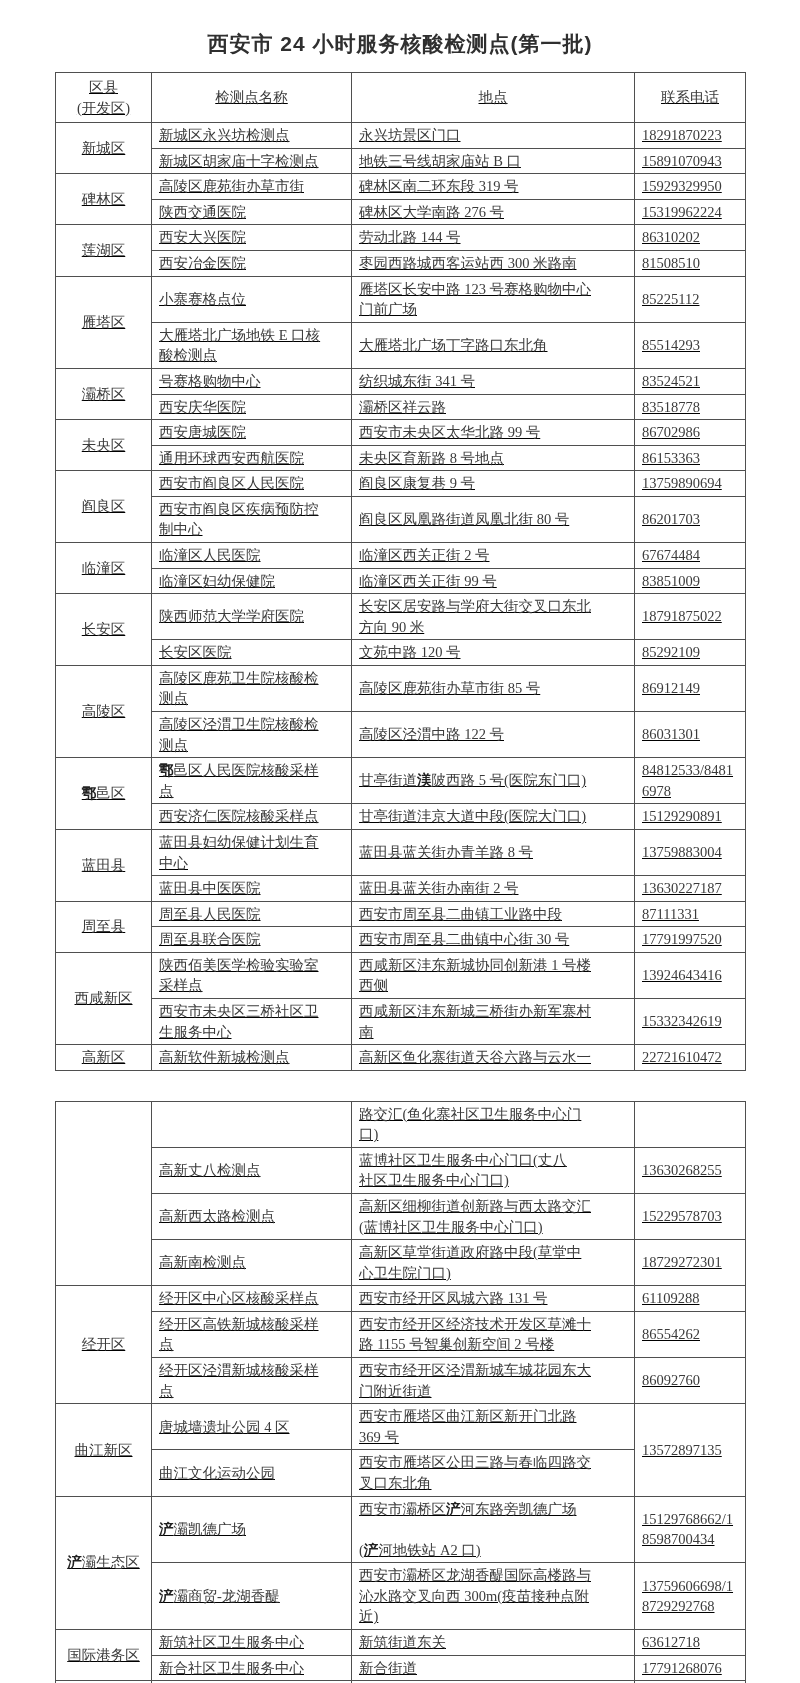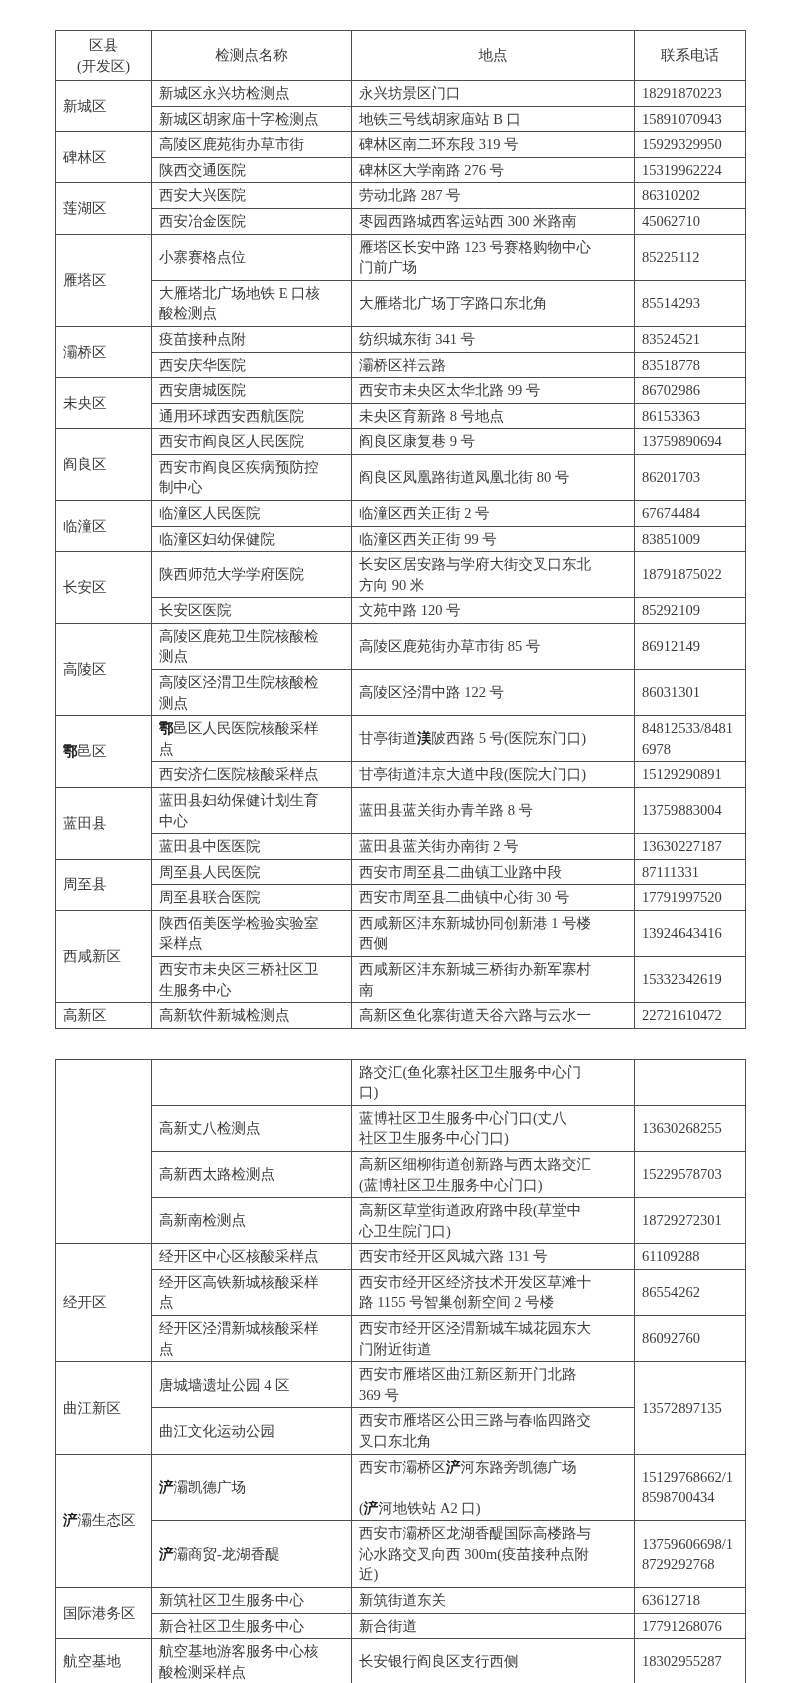--- a/index.html
+++ b/index.html
@@ -7,21 +7,21 @@
   .page{padding-top:30px;}
   .doc-title{
     margin:0 0 14px 0;
     text-align:center;
     font-family:"Liberation Sans","DejaVu Sans",sans-serif;
     font-weight:bold;
     font-size:21px;
     letter-spacing:1px;
     color:#2f2f2f;
   }
-  .tbl-wrap{width:690px;margin:0 auto;}
+  .tbl-wrap{width:690px;margin:0 auto;text-decoration:underline;}
   .tbl-wrap.second{margin-top:30px;}
   table.sites{
     border-collapse:collapse;
     table-layout:fixed;
     width:690px;
   }
   col.c-district{width:96px;}
   col.c-name{width:200px;}
   col.c-addr{width:283px;}
   col.c-phone{width:111px;}
@@ -34,34 +34,35 @@
     white-space:pre-line;
     padding:2px 7px;
     overflow-wrap:break-word;
     word-break:break-all;
   }
   table.sites th{
     text-align:center;
     font-weight:normal;
     padding:4px 2px;
   }
-  td.district-cell{padding-left:6px;}
+  td.district-cell{padding-left:6px;text-align:center;}
   td.phone-cell{padding-left:6px;}
   
   table.sites b{
     font-family:"Liberation Sans","DejaVu Sans",sans-serif;
     font-weight:bold;
     color:#222;
   }
 </style>
 </head>
 <body>
 
 <div class="page">
 
+  <h1 class="doc-title">西安市 24 小时服务核酸检测点(第一批)</h1>
 
   <div class="tbl-wrap first">
     <table class="sites">
       <colgroup>
         <col class="c-district">
           <col class="c-name">
           <col class="c-addr">
           <col class="c-phone">
       </colgroup>
       <thead>
@@ -92,44 +93,44 @@
             <td class="phone-cell">15929329950</td>
           </tr>
           <tr>
             <td class="site-name-cell">陕西交通医院</td>
             <td class="address-cell">碑林区大学南路 276 号</td>
             <td class="phone-cell">15319962224</td>
           </tr>
           <tr>
             <td class="district-cell" rowspan="2">莲湖区</td>
             <td class="site-name-cell">西安大兴医院</td>
-            <td class="address-cell">劳动北路 287 号</td>
+            <td class="address-cell">劳动北路 144 号</td>
             <td class="phone-cell">86310202</td>
           </tr>
           <tr>
             <td class="site-name-cell">西安冶金医院</td>
             <td class="address-cell">枣园西路城西客运站西 300 米路南</td>
-            <td class="phone-cell">45062710</td>
+            <td class="phone-cell">81508510</td>
           </tr>
           <tr>
             <td class="district-cell" rowspan="2">雁塔区</td>
             <td class="site-name-cell">小寨赛格点位</td>
             <td class="address-cell">雁塔区长安中路 123 号赛格购物中心
 门前广场</td>
             <td class="phone-cell">85225112</td>
           </tr>
           <tr>
             <td class="site-name-cell">大雁塔北广场地铁 E 口核
 酸检测点</td>
             <td class="address-cell">大雁塔北广场丁字路口东北角</td>
             <td class="phone-cell">85514293</td>
           </tr>
           <tr>
             <td class="district-cell" rowspan="2">灞桥区</td>
-            <td class="site-name-cell">疫苗接种点附</td>
+            <td class="site-name-cell">号赛格购物中心</td>
             <td class="address-cell">纺织城东街 341 号</td>
             <td class="phone-cell">83524521</td>
           </tr>
           <tr>
             <td class="site-name-cell">西安庆华医院</td>
             <td class="address-cell">灞桥区祥云路</td>
             <td class="phone-cell">83518778</td>
           </tr>
           <tr>
             <td class="district-cell" rowspan="2">未央区</td>

